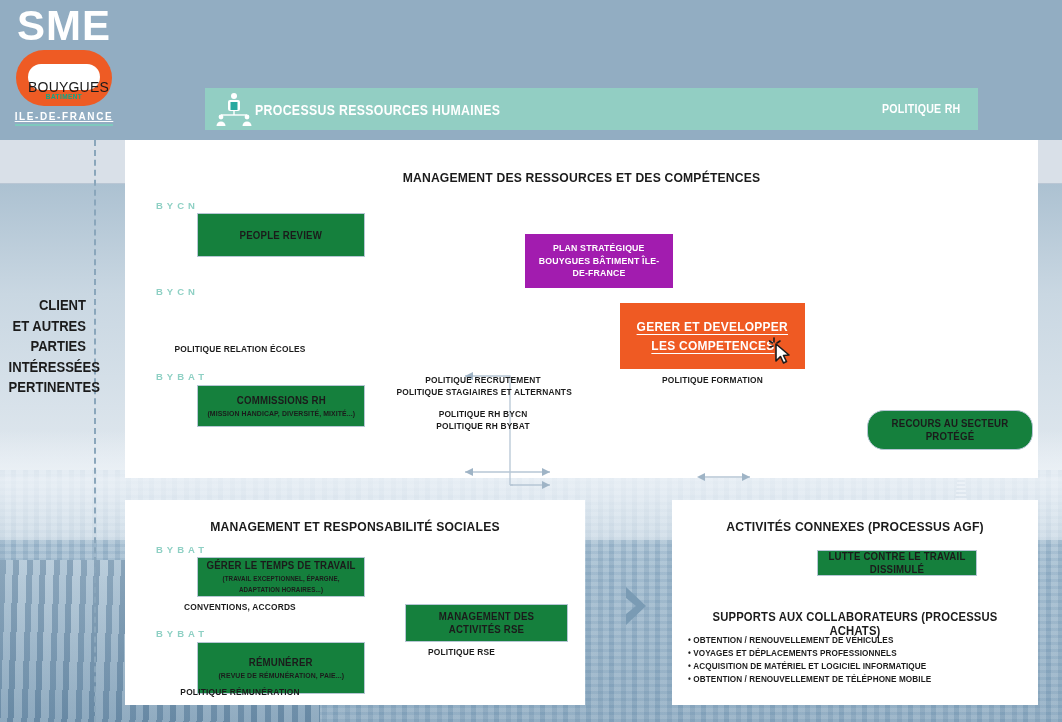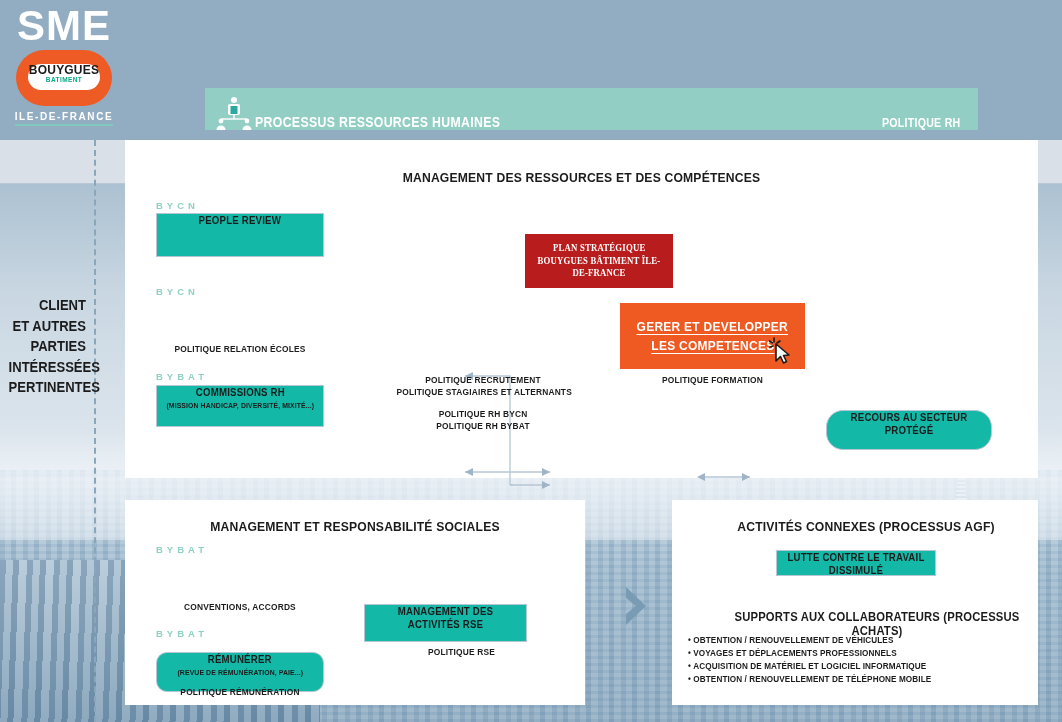--- a/index.html
+++ b/index.html
@@ -63,31 +63,31 @@
     font-weight:bold; font-size:42px; letter-spacing:1px; color:#ffffff; line-height:44px;
   }
   .logo-pill {
     width:96px; height:56px; border-radius:28px; background:#ee5b24;
     margin:2px auto 0; position:relative;
   }
   .logo-pill-inner {
     position:absolute; left:12px; top:14px; width:72px; height:26px;
     border-radius:13px; background:#ffffff; text-align:center;
   }
-  .logo-bouygues { font-size:12px; font-weight:bold; color:#1b1b1b; letter-spacing:.2px; line-height:12px; margin-top:0;}
+  .logo-bouygues { font-size:14px; font-weight:normal; color:#1b1b1b; letter-spacing:.2px; line-height:12px; margin-top:17px;}
   .logo-batiment { font-size:6.5px; font-weight:bold; color:#0aa88a; letter-spacing:.4px; line-height:8px; }
   .logo-idf {
     margin-top:4px; font-size:10px; font-weight:bold; letter-spacing:1.6px; color:#ffffff;
-    border-bottom:2px solid #7fc9bd; display:inline-block; padding-bottom:2px;
+    border-bottom:2px solid #7fc9bd; display:inline-block; padding-bottom:2px;text-decoration:underline;
   }
 
   
   .header-banner {
     position:absolute; left:205px; top:88px; width:773px; height:42px;
-    background:#92cec3; display:flex; align-items:flex-end;
+    background:#92cec3; display:flex; align-items:center;
   }
   .header-icon { width:42px; height:34px; margin-left:8px; position:relative; }
   .header-title {
     color:#ffffff; font-size:15px; font-weight:bold; letter-spacing:.4px;
     transform: scaleX(.82); transform-origin:left center; white-space:nowrap;
   }
   .header-right {
     margin-left:auto; margin-right:18px; color:#ffffff; font-size:12.5px;
     font-weight:bold; letter-spacing:.3px; transform:scaleX(.85); transform-origin:right center;
   }
@@ -102,35 +102,36 @@
   .stake-label {
     position:absolute; left:0; top:295px; width:86px; text-align:right;
     font-size:14.5px; font-weight:bold; color:#1b1b1b; line-height:20.5px;
     transform:scaleX(.9); transform-origin:right center;
   }
 
   
   .panel { position:absolute; background:#ffffff; }
   #panel-top    { left:125px; top:140px; width:913px; height:338px; }
   #panel-social { left:125px; top:500px; width:460px; height:205px; }
-  #panel-annex  { left:672px; top:500px; width:366px; height:205px;padding-left:22px; }
+  #panel-annex  { left:672px; top:500px; width:366px; height:205px; }
 
   .panel-title {
     text-align:center; font-size:13.5px; font-weight:bold; color:#1b1b1b;
     letter-spacing:.2px; transform:scaleX(.9);
   }
   #panel-top .panel-title { margin-top:30px; }
   #panel-social .panel-title { margin-top:19px; }
   #panel-annex .panel-title { margin-top:19px; }
 
   
   .box {
-    position:absolute; border:1px solid #b6c6d4; background:#14b8a6;
-    display:flex; flex-direction:column; align-items:center; justify-content:flex-start;
+    position:absolute; border:1px solid #b6c6d4; background:#15803d;
+    display:flex; flex-direction:column; align-items:center; justify-content:center;
     text-align:center;
+    margin-left:41px;
   }
   .box .b-title {
     font-size:10.5px; font-weight:bold; color:#1b1b1b; letter-spacing:.2px;
     transform:scaleX(.92); line-height:13px;
   }
   .box .b-sub {
     font-size:7.5px; font-weight:bold; color:#1b1b1b; letter-spacing:.1px;
     transform:scaleX(.92); line-height:11px; margin-top:1px;
   }
   .tag {
@@ -148,22 +149,22 @@
     position:absolute; background:#ef5a23; display:flex; flex-direction:column;
     align-items:center; justify-content:center; text-align:center;
   }
   .box-orange .o-title {
     font-size:13px; font-weight:bold; color:#ffffff; letter-spacing:.3px;
     text-decoration:underline; text-underline-offset:3px; transform:scaleX(.92);
     line-height:19px;
   }
   
   .box-teal {
-    position:absolute; background:#b91c1c; display:flex; flex-direction:column;
-    align-items:center; justify-content:center; text-align:center;font-family:Liberation Serif, serif;
+    position:absolute; background:#a21caf; display:flex; flex-direction:column;
+    align-items:center; justify-content:center; text-align:center;
   }
   .box-teal .t-line {
     font-size:9.5px; font-weight:bold; color:#ffffff; letter-spacing:.2px;
     transform:scaleX(.92); line-height:12.5px;
   }
 
   
   .cursor { position:absolute; width:26px; height:30px; pointer-events:none; }
 
   
@@ -332,24 +333,28 @@
 <div class="chevron">
   <svg width="28" height="42" viewBox="0 0 28 42">
     <polygon points="4,2 24,21 4,40 4,29 14,21 4,13" fill="#7a9bb4"></polygon>
   </svg>
 </div>
 
 <div class="panel" id="panel-social">
   <div class="panel-title">MANAGEMENT ET RESPONSABILITÉ SOCIALES</div>
 
   <div class="tag" style="left:31px; top:44px;">BYBAT</div>
+  <div class="box" style="left:31px; top:57px; width:168px; height:40px;">
+    <div class="b-title">GÉRER LE TEMPS DE TRAVAIL</div>
+    <div class="b-sub" style="font-size:6.8px;">(TRAVAIL EXCEPTIONNEL, ÉPARGNE, ADAPTATION HORAIRES...)</div>
+  </div>
   <div class="caption" style="left:31px; top:101px; width:168px;">CONVENTIONS, ACCORDS</div>
 
   <div class="tag" style="left:31px; top:128px;">BYBAT</div>
-  <div class="box" style="left:31px; top:152px; width:168px; height:40px;border-radius:11px;">
+  <div class="box" style="left:31px; top:142px; width:168px; height:52px;">
     <div class="b-title">RÉMUNÉRER</div>
     <div class="b-sub">(REVUE DE RÉMUNÉRATION, PAIE...)</div>
   </div>
   <div class="caption" style="left:31px; top:186px; width:168px;">POLITIQUE RÉMUNÉRATION</div>
 
 
   <div class="box" style="left:239px; top:104px; width:163px; height:38px;">
     <div class="b-title">MANAGEMENT DES ACTIVITÉS RSE</div>
   </div>
   <div class="caption" style="left:255px; top:146px; width:163px;">POLITIQUE RSE</div>

